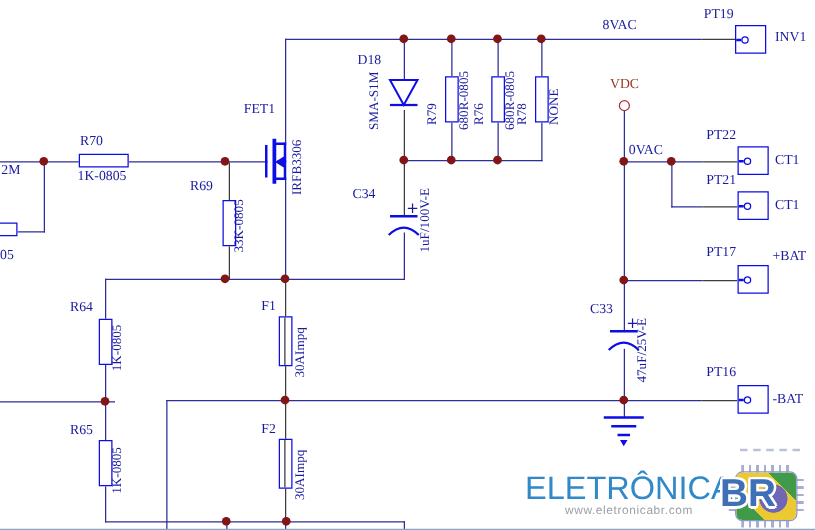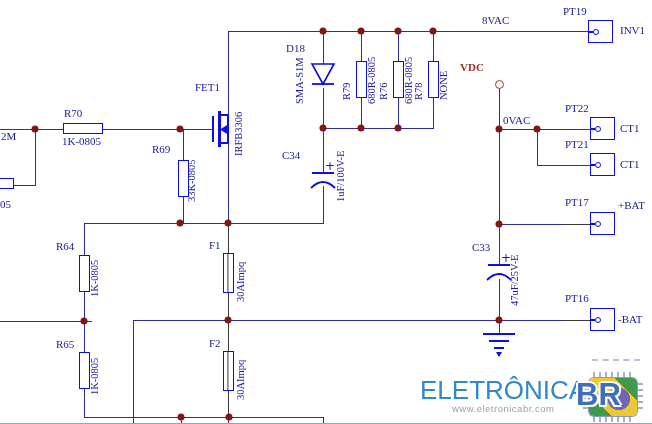--- a/index.html
+++ b/index.html
@@ -189,21 +189,21 @@
   <div class="vt" style="left:336px;top:140px;height:62px">1uF/100V-E</div>
 
   <div class="plate" style="left:488px;top:263.5px;width:22px"></div>
   <svg style="left:486px;top:268px" width="26" height="13" viewBox="0 0 26 13">
     <path d="M1,12 Q13,0 25,12" fill="none" stroke="#0d0de6" stroke-width="1.8"></path>
   </svg>
   <div class="plus" style="left:501px;top:252px">+</div>
   <div class="lb" style="left:472px;top:242px">C33</div>
   <div class="vt" style="left:510px;top:244px;height:62px">47uF/25V-E</div>
 
-  <div class="lb" style="left:460px;top:62px;color:var(--pwr);font-weight:bold">VDC</div>
+  <div class="lb" style="left:488px;top:62px;color:var(--pwr);font-weight:normal">VDC</div>
   <div class="vdccirc" style="left:494.5px;top:79.5px"></div>
 
   <svg style="left:481px;top:332px" width="36" height="26" viewBox="0 0 36 26">
     <line x1="2" y1="2" x2="34" y2="2" stroke="#0d0de6" stroke-width="2"></line>
     <line x1="8" y1="9" x2="28" y2="9" stroke="#0d0de6" stroke-width="2"></line>
     <line x1="13" y1="16" x2="23" y2="16" stroke="#0d0de6" stroke-width="2"></line>
     <polygon points="15,20 21,20 18,25" fill="#0d0de6"></polygon>
   </svg>
 
   <div class="lb" style="left:482px;top:15px">8VAC</div>

